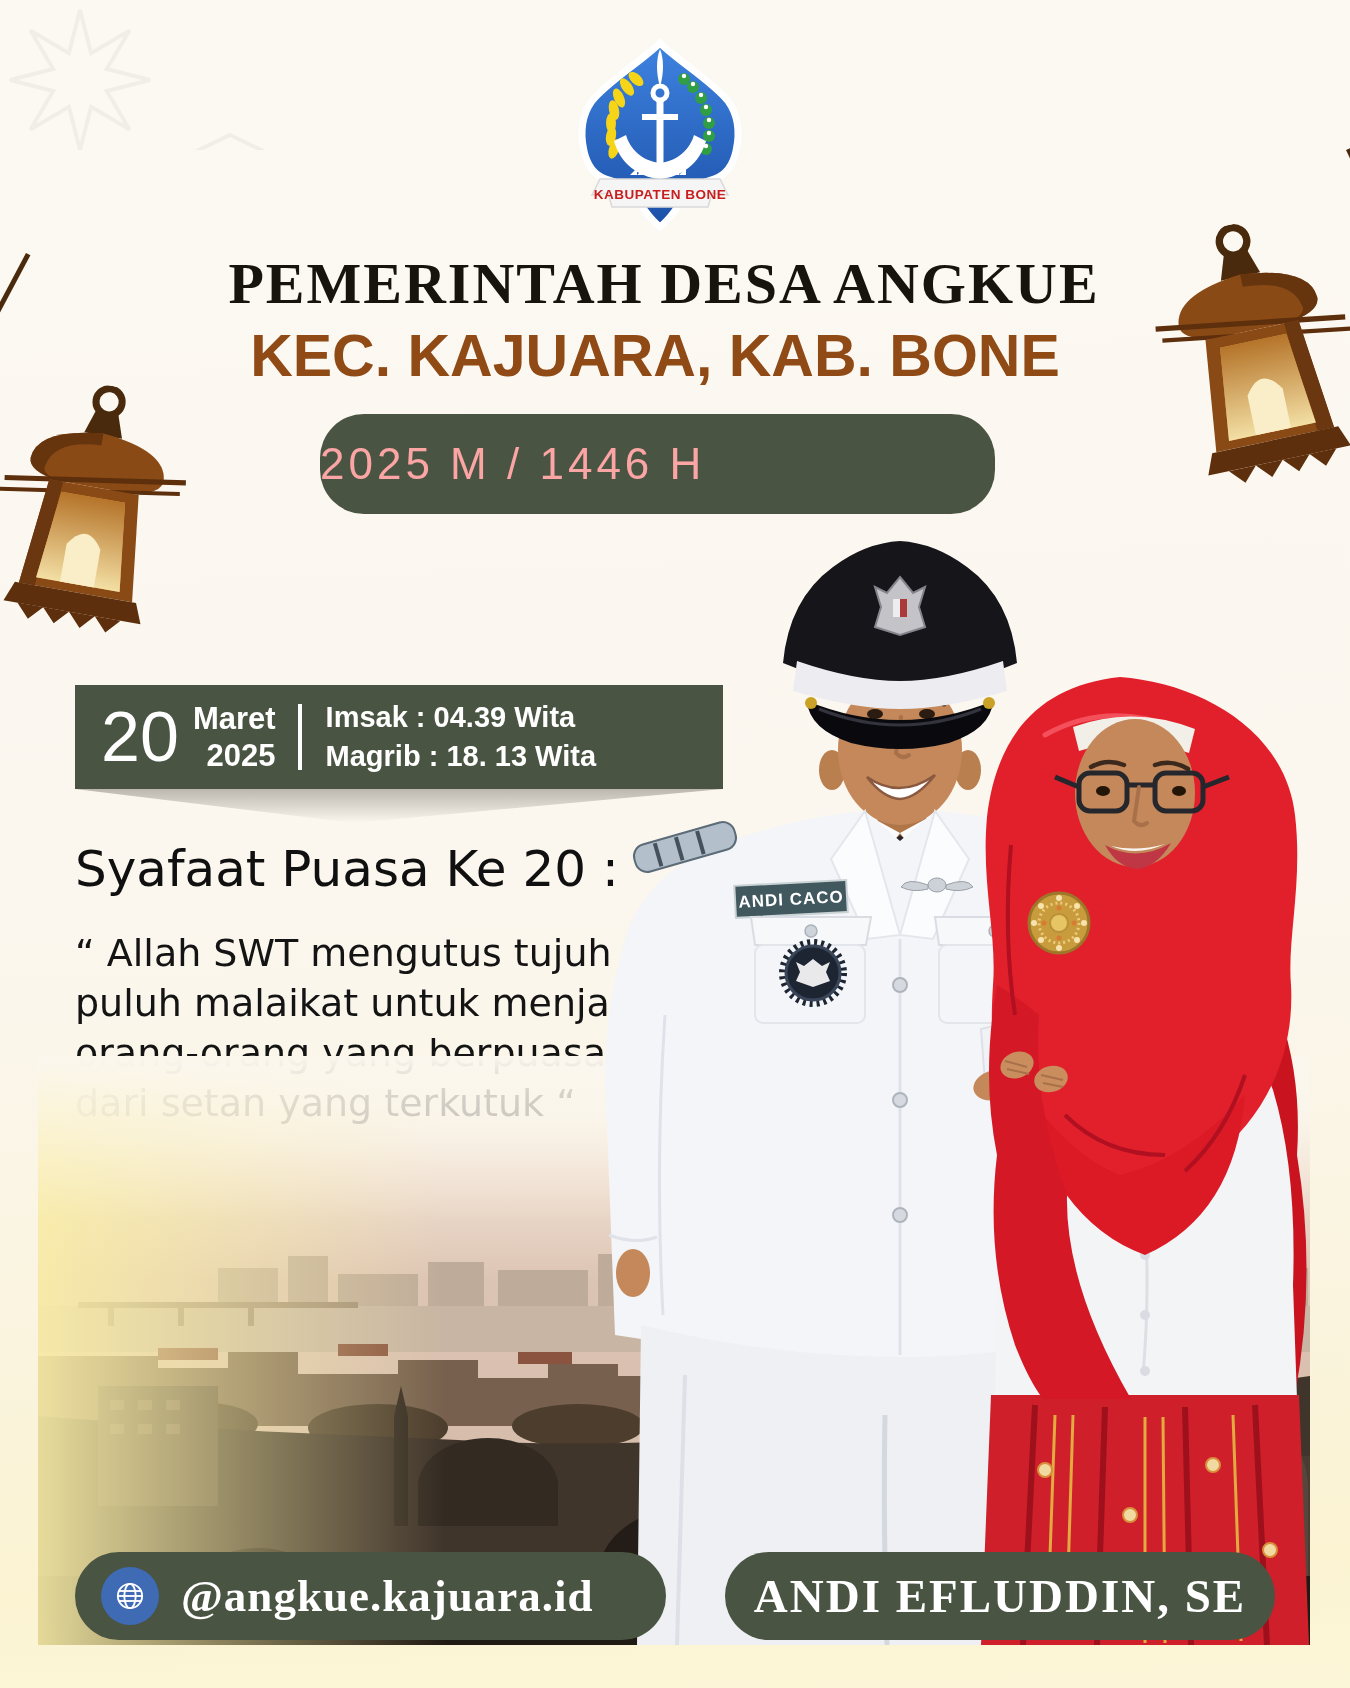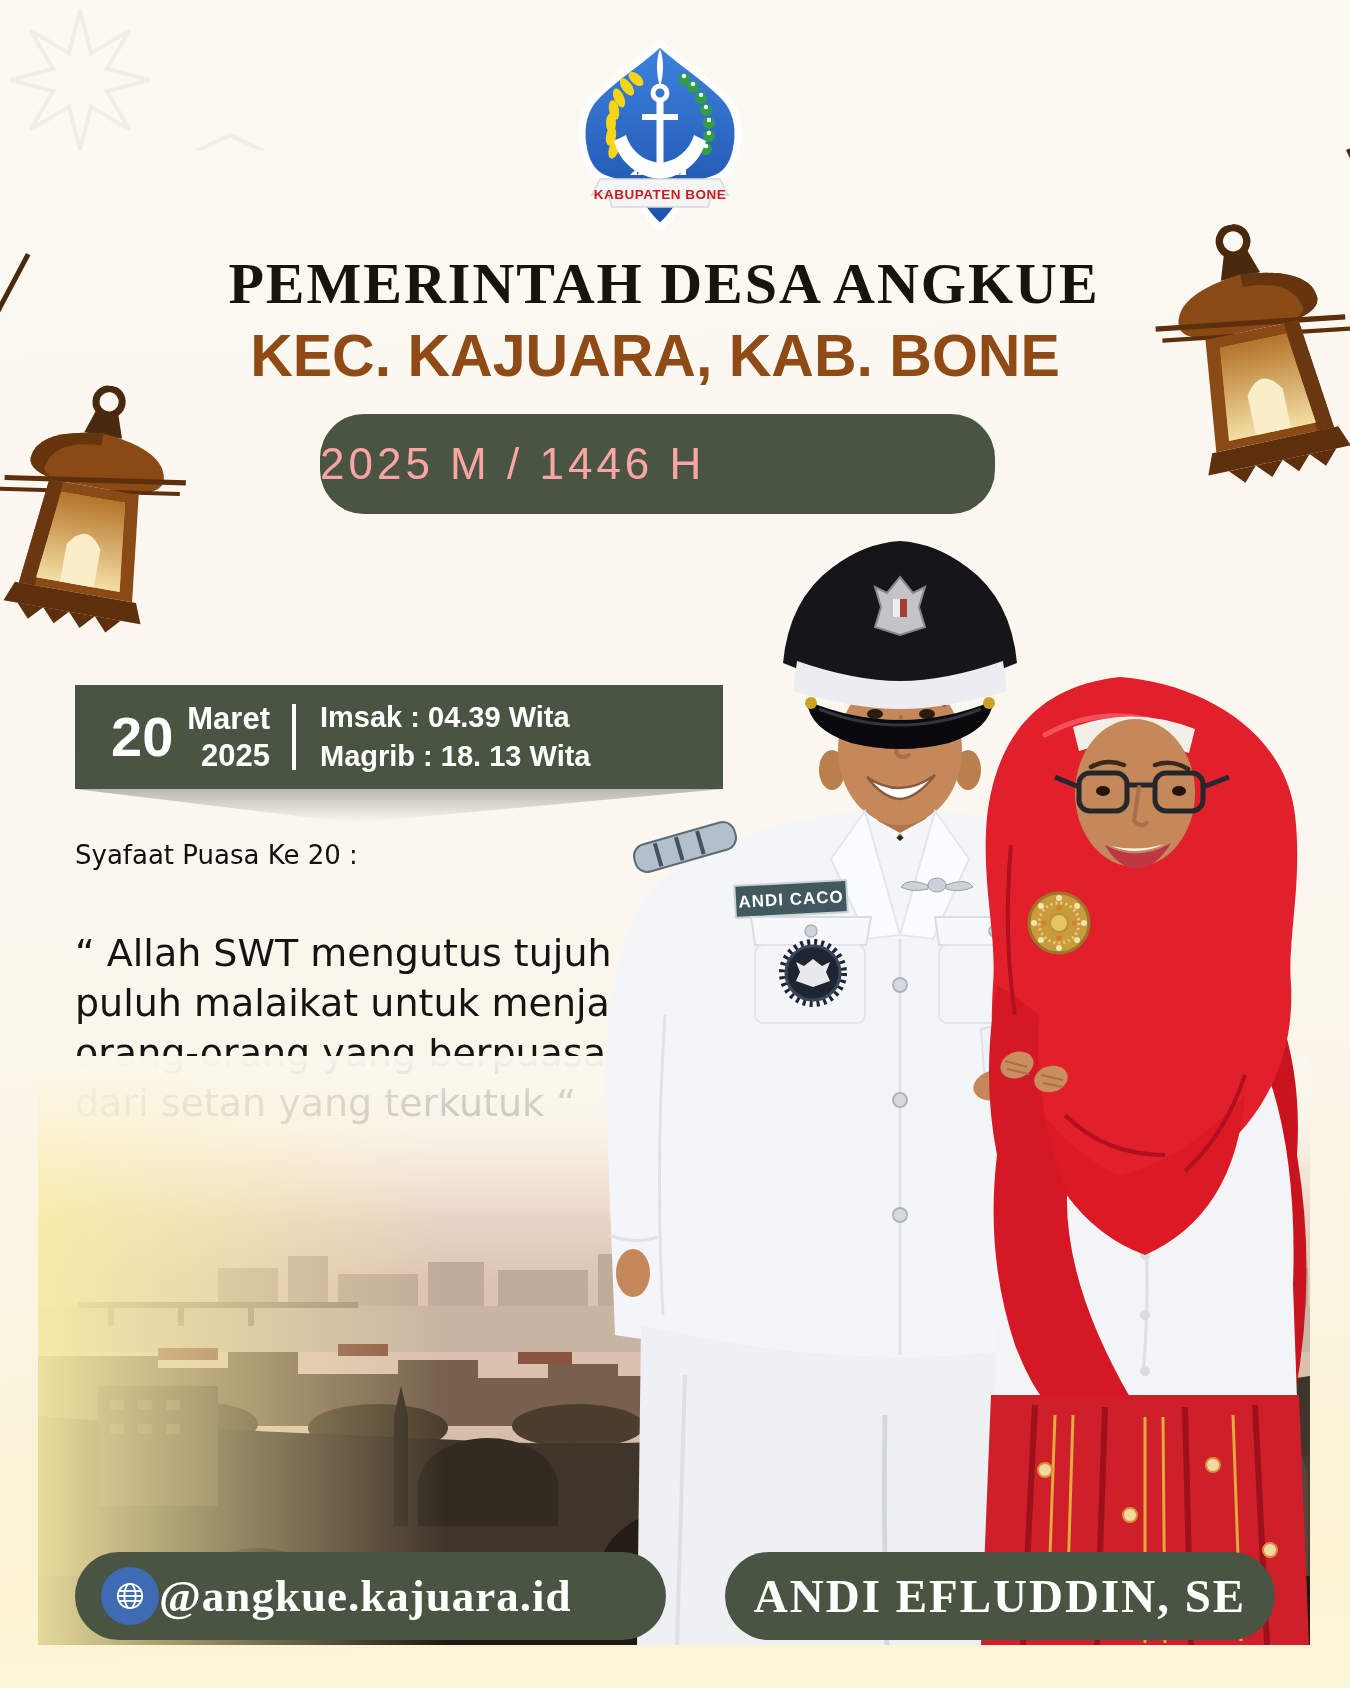--- a/index.html
+++ b/index.html
@@ -9,36 +9,36 @@
   .pattern{position:absolute;inset:0;pointer-events:none;}
   .abs{position:absolute;}
   .logo{left:572px;top:36px;width:176px;height:198px;}
   .title{left:56px;right:78px;top:250px;text-align:center;
     font-family:"Liberation Serif",serif;font-weight:bold;font-size:58px;letter-spacing:2px;color:#17130d;}
   .subtitle{left:38px;right:78px;top:322px;text-align:center;
     font-weight:bold;font-size:59px;letter-spacing:0px;color:#8F4A15;}
   .year-pill{left:320px;top:414px;width:675px;height:100px;border-radius:44px;background:#4A5442;
     display:flex;align-items:center;justify-content:flex-start;color:#fca5a5;font-size:44px;letter-spacing:4px;}
   .date-badge{left:75px;top:685px;width:648px;height:104px;background:#4A5442;display:flex;align-items:center;color:#fff;}
-  .date-day{font-size:56px;font-weight:bold;margin-left:36px;line-height:1;}
+  .date-day{font-size:70px;font-weight:normal;margin-left:26px;line-height:1;}
   .date-my{margin-left:14px;font-size:31px;font-weight:bold;line-height:37px;text-align:right;}
   .date-vline{width:4px;height:66px;background:#fff;margin:0 24px 0 22px;}
   .date-times{font-size:29px;font-weight:bold;line-height:39px;}
   .fold{left:75px;top:789px;width:648px;height:34px;
     background:linear-gradient(180deg,rgba(125,120,110,.5),rgba(125,120,110,0));
     -webkit-clip-path:polygon(0 0,100% 0,43% 100%);clip-path:polygon(0 0,100% 0,43% 100%);}
-  .syafaat{left:75px;top:840px;font-family:"DejaVu Sans",sans-serif;font-size:26px;color:#101010;}
+  .syafaat{left:75px;top:840px;font-family:"DejaVu Sans",sans-serif;font-size:50px;color:#101010;}
   .quote{left:75px;top:928px;width:600px;font-family:"DejaVu Sans",sans-serif;font-size:38px;line-height:1.32;color:#141414;}
   .city{left:38px;top:1056px;width:1272px;height:589px;}
   .couple{left:545px;top:515px;width:785px;height:1130px;}
   .rope{background:#4a2a0c;width:5px;transform-origin:top left;}
   .lantern{pointer-events:none;}
   .pill{background:#4A5442;border-radius:44px;height:88px;display:flex;align-items:center;color:#fff;
     font-family:"Liberation Serif",serif;font-weight:bold;}
-  .pill-web{left:75px;top:1552px;width:565px;padding-left:26px;font-size:45px;letter-spacing:1px;}
+  .pill-web{left:75px;top:1552px;width:565px;padding-left:26px;gap:22px;font-size:45px;letter-spacing:1px;}
   .pill-name{left:725px;top:1552px;width:550px;justify-content:center;font-size:47px;letter-spacing:2px;}
   .globe{width:58px;height:58px;border-radius:50%;background:#3f6bb5;display:flex;align-items:center;justify-content:center;flex:none;}
 </style>
 </head>
 <body>
 
 <div class="poster">
 
   <svg width="0" height="0" style="position:absolute">
     <defs>

